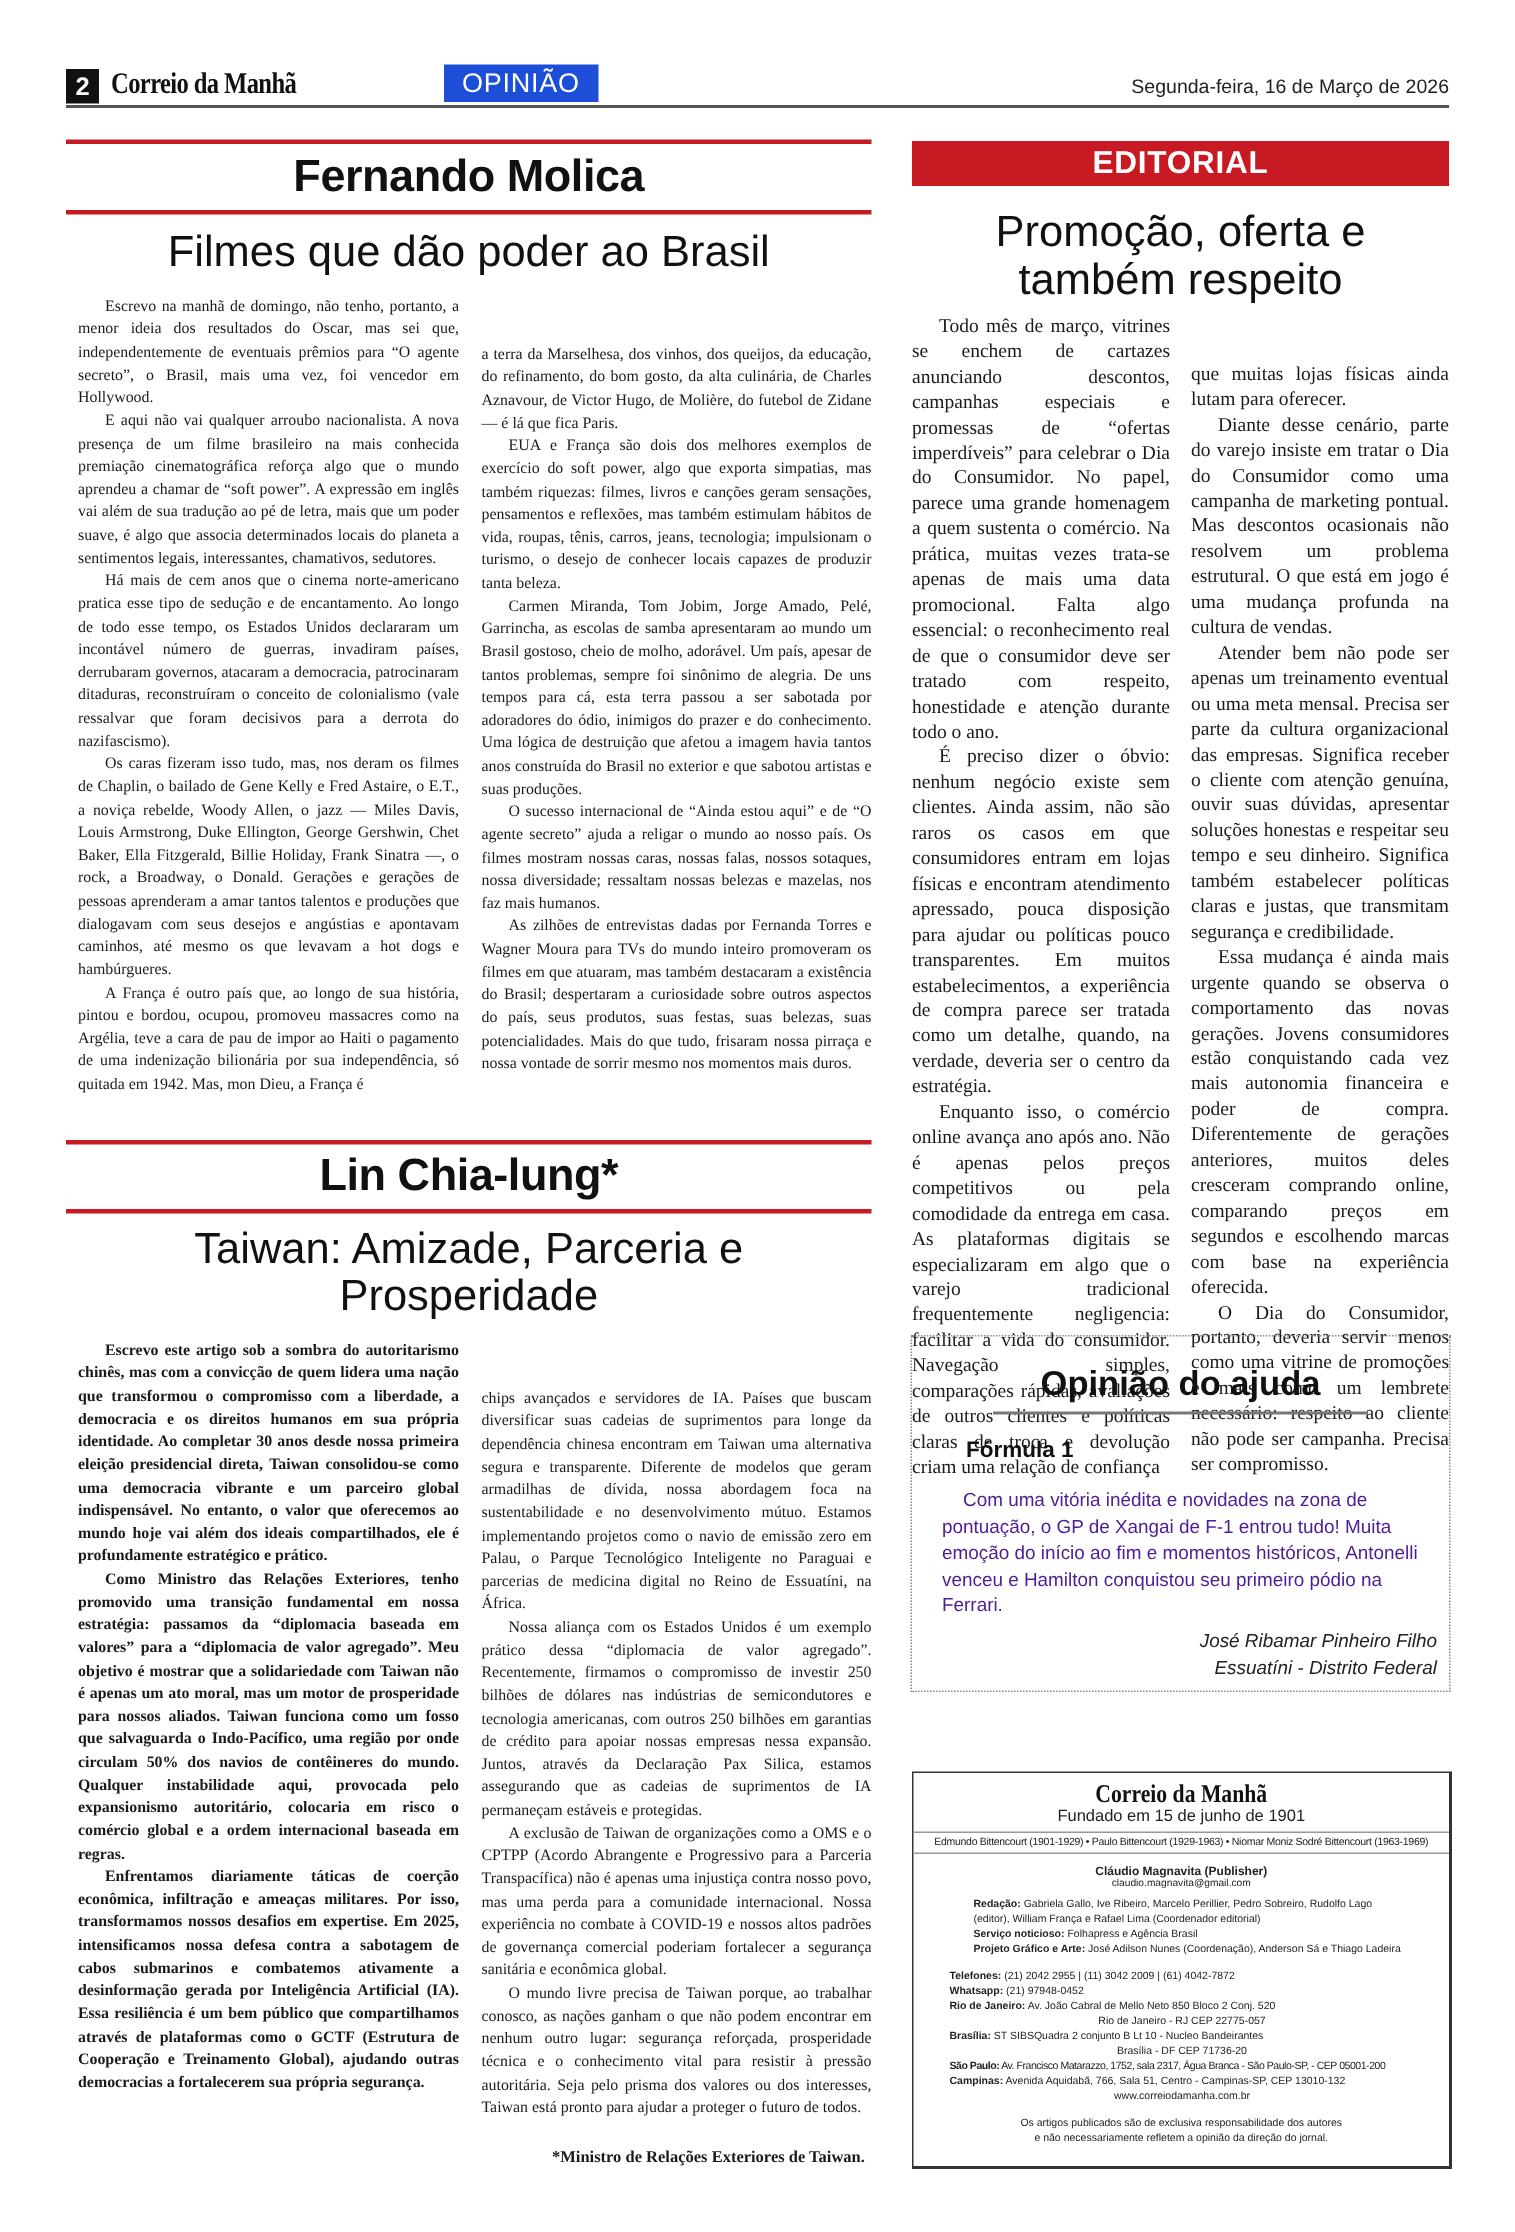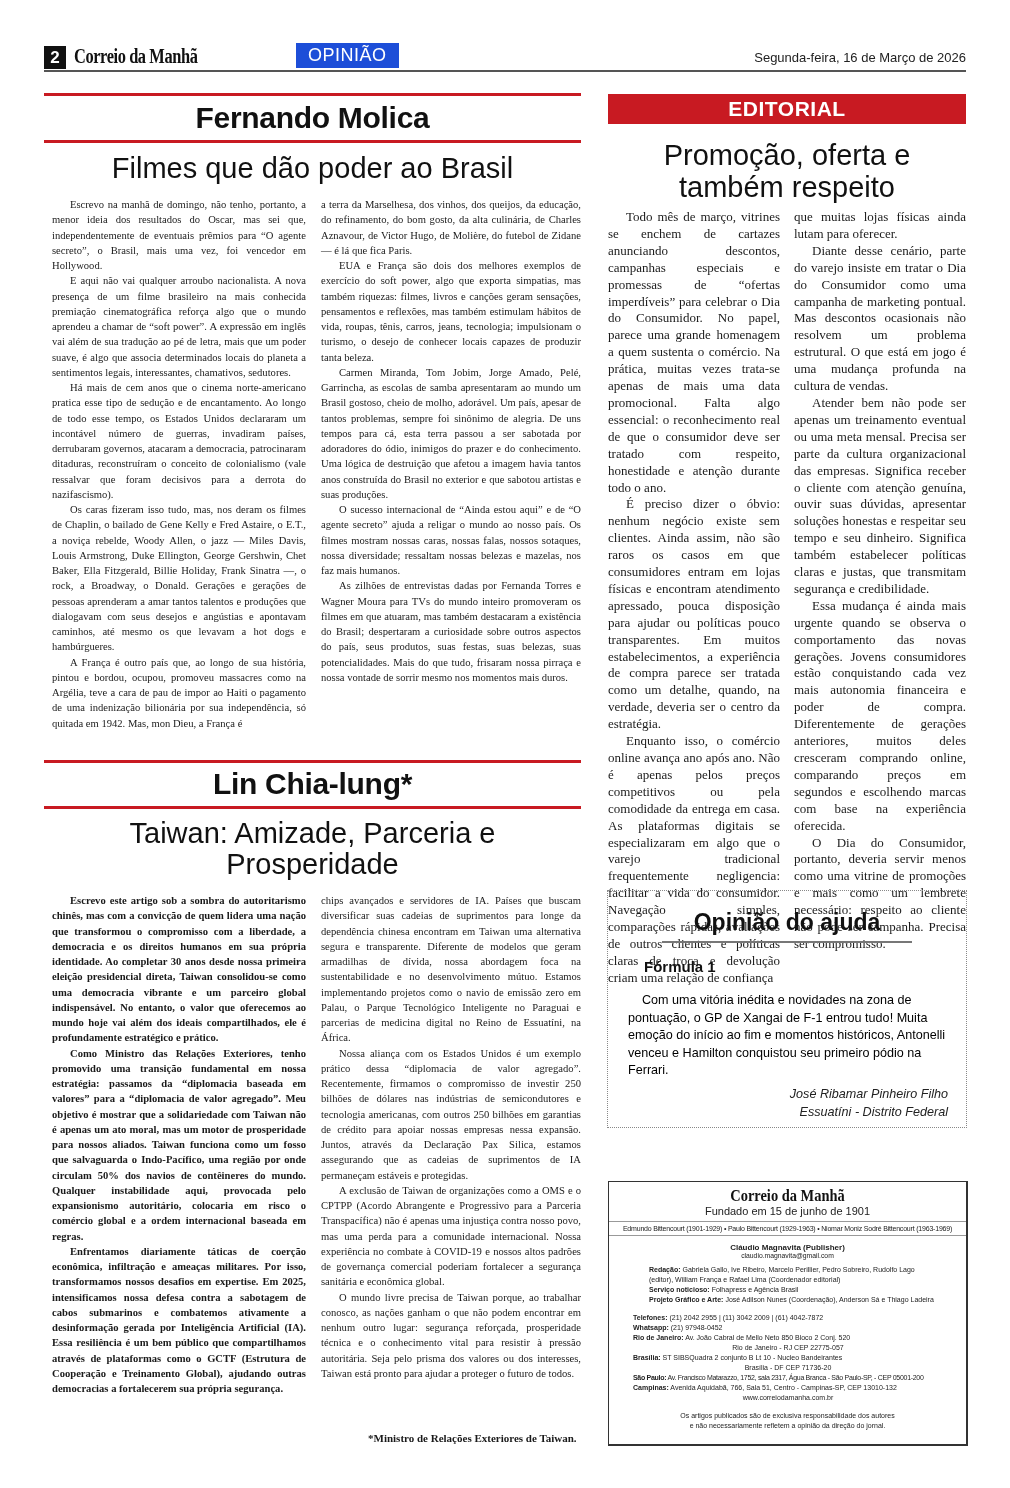--- a/index.html
+++ b/index.html
@@ -12,35 +12,35 @@
   .section-tag { position:absolute; left:252px; top:-3px; background:#1d4ed8; color:#fff; font:18px "Liberation Sans",sans-serif; padding:2px 12px; letter-spacing:0.5px; }
   .date { position:absolute; right:0; top:4px; font:13px "Liberation Sans",sans-serif; color:#222; }
 
   .redrule { position:absolute; height:3px; background:#c81a22; }
 
   .author { position:absolute; text-align:center; font:bold 30px "Liberation Sans",sans-serif; color:#111; letter-spacing:-0.3px; }
   .title { position:absolute; text-align:center; font:29px "Liberation Sans",sans-serif; color:#111; line-height:31px; }
 
   .col { position:absolute; font-family:"Liberation Serif","DejaVu Serif",serif; font-size:10.6px; line-height:15.25px; text-align:justify; color:#1a1a1a; hyphens:auto; }
   .col p { margin:0; text-indent:18px; }
-  .col p.noindent { text-indent:0; }
+  .col p.noindent { text-indent:0;margin-top:32px; }
   .col.ed { font-size:13px; line-height:16.9px; }
 
   .editorial-tag { position:absolute; left:608px; top:94px; width:358px; height:30px; background:#c81a22; color:#fff; font:bold 21px "Liberation Sans",sans-serif; text-align:center; line-height:30px; letter-spacing:0.5px; }
 
   .footnote { position:absolute; right:430px; top:1432px; font:bold 11px "Liberation Serif",serif; }
 
   
   .reader-box { position:absolute; left:607px; top:890px; width:358px; height:236px; border:1px dotted #888; border-top:1px dotted #888; }
   .reader-title { position:absolute; left:0; right:0; top:18px; text-align:center; font:bold 23px "Liberation Sans",sans-serif; color:#111; }
   .reader-title-rule { position:absolute; left:54px; right:54px; top:50px; height:2px; background:#777; }
   .reader-sub { position:absolute; left:36px; top:67px; font:bold 15px "Liberation Sans",sans-serif; color:#111; }
-  .reader-text { position:absolute; left:20px; right:14px; top:101px; font:12.6px "Liberation Sans",sans-serif; line-height:17.5px; color:#000000; }
+  .reader-text { position:absolute; left:20px; right:14px; top:101px; font:12.6px "Liberation Sans",sans-serif; line-height:17.5px; color:#4c1d95; }
   .reader-text p { margin:0; text-indent:14px; }
-  .reader-sig { position:absolute; right:18px; top:194px; text-align:right; font:italic 12.6px "Liberation Sans",sans-serif; line-height:18px; color:#222; }
+  .reader-sig { position:absolute; right:8px; top:194px; text-align:right; font:italic 12.6px "Liberation Sans",sans-serif; line-height:18px; color:#222; }
 
   
   .exp-box { position:absolute; left:608px; top:1181px; width:357px; height:262px; border:1px solid #333; border-right:2px solid #333; border-bottom:2px solid #333; text-align:center; font-family:"Liberation Sans",sans-serif; color:#222; }
   .exp-name { font:bold 17px "Liberation Serif",serif; margin-top:4px; transform:scaleX(0.85); color:#111; }
   .exp-founded { font-size:11px; margin-top:-1px; }
   .exp-line { border-top:1px solid #999; border-bottom:1px solid #999; margin:4px 0 0; font-size:7px; padding:3px 0; white-space:nowrap; letter-spacing:-0.2px; }
   .exp-pub { font:bold 8px "Liberation Sans",sans-serif; margin-top:7px; }
   .exp-mail { font-size:6.8px; }
   .exp-block { text-align:left; font-size:7px; line-height:10px; margin:6px 0 0 40px; width:290px; }
   .exp-block b { font-weight:bold; }

